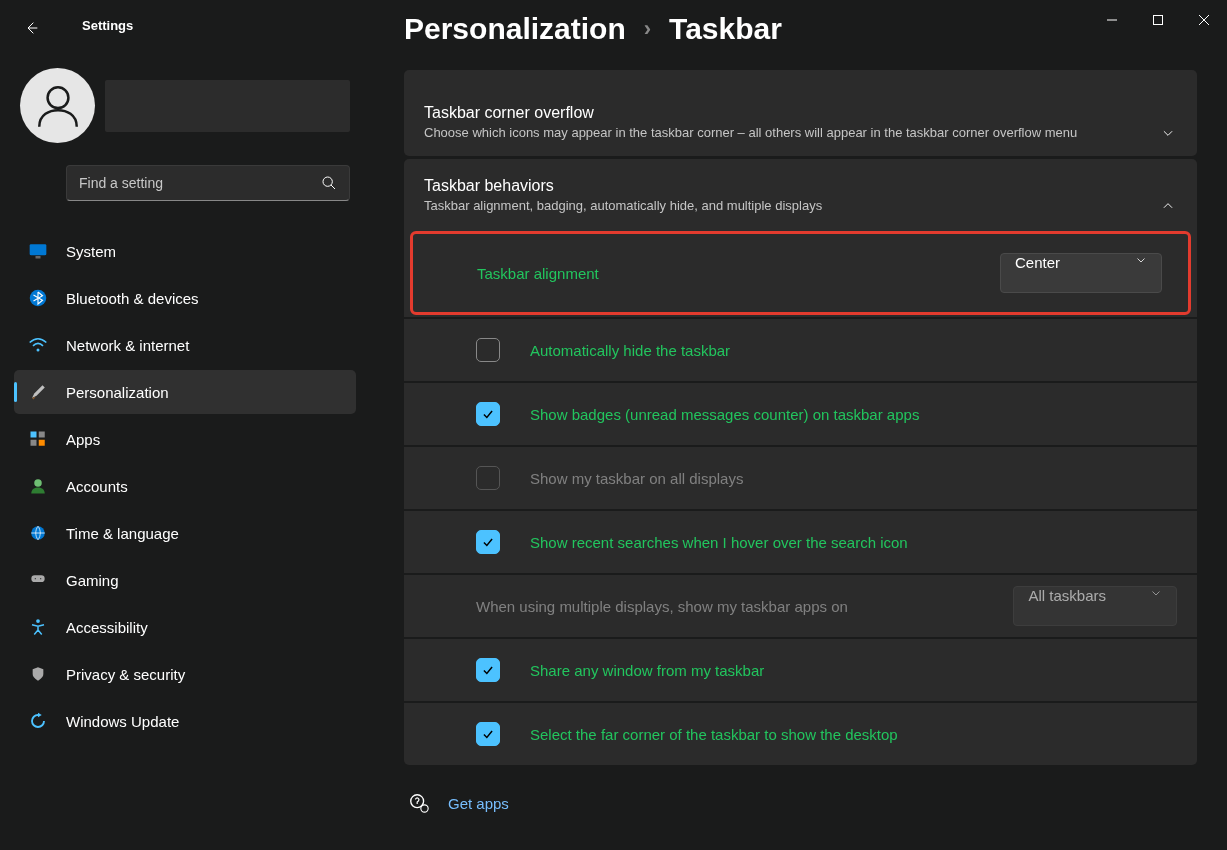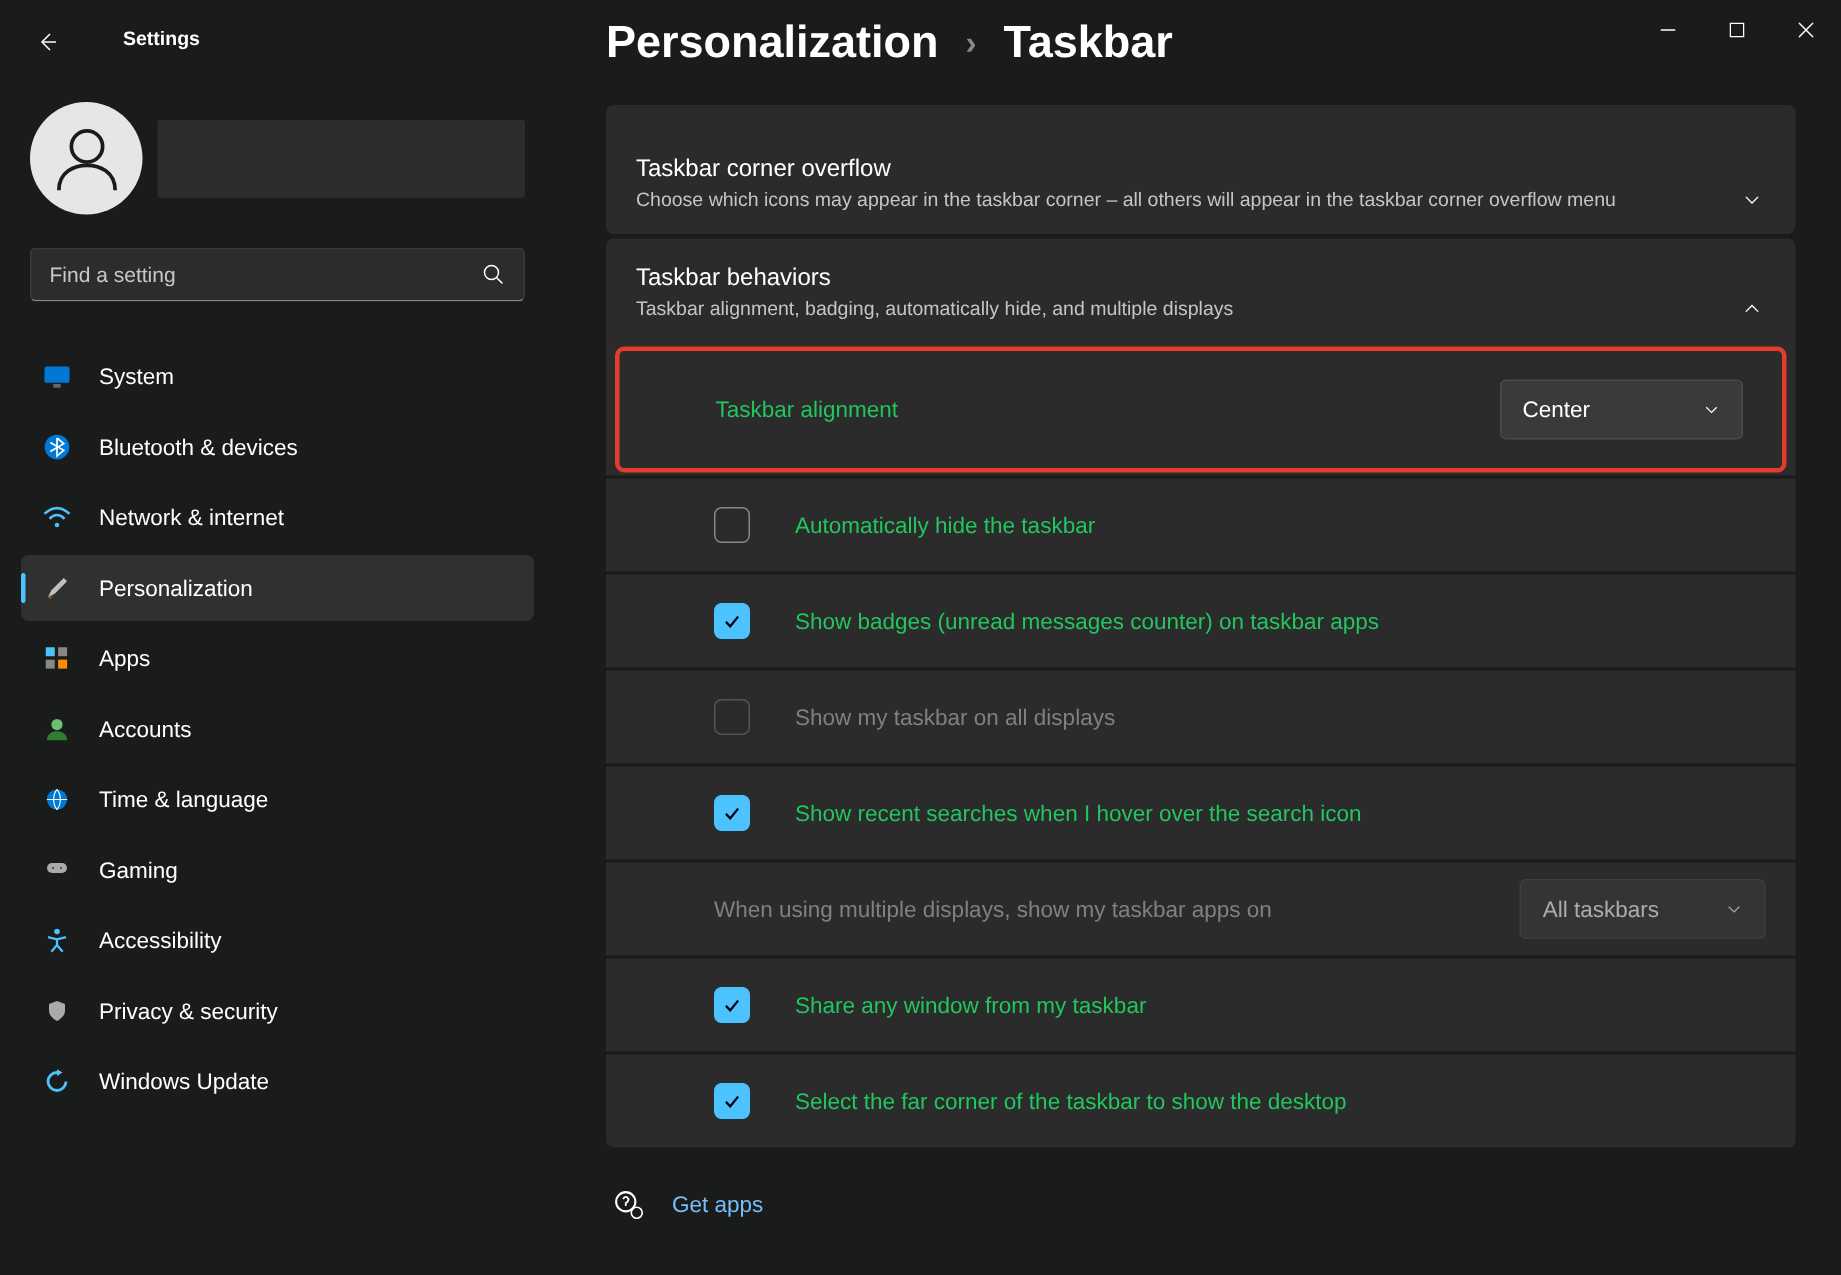--- a/index.html
+++ b/index.html
@@ -66,20 +66,21 @@
   }
   .avatar svg { width: 50px; height: 50px; }
   .user-info {
     flex: 1;
     height: 52px;
     background: #2c2c2c;
     border-radius: 2px;
   }
   .search-wrap {
     padding: 10px 20px 18px 20px;
+    margin-left: 46px;
   }
   .search {
     position: relative;
     background: #2c2c2c;
     border: 1px solid #3a3a3a;
     border-bottom: 1px solid #888;
     border-radius: 4px;
     height: 36px;
     display: flex; align-items: center;
     padding: 0 12px;
@@ -201,21 +202,21 @@
     height: 84px;
   }
   .sub-row.highlight .label { margin-left: 36px; font-size: 15px; }
 
   .dropdown {
     background: #3a3a3a;
     border: 1px solid #4a4a4a;
     border-radius: 4px;
     height: 40px;
     min-width: 162px;
-    display: flex; align-items: center;
+    display: flex; 
     padding: 0 14px;
     gap: 44px;
     margin-left: auto;
     color: #fff;
     font-size: 15px;
   }
   .dropdown .dd-chev { margin-left:auto; display:flex;}
   .dropdown .dd-chev svg { width: 12px; height:12px; stroke:#fff; fill:none; stroke-width:1.6;}
   .dropdown.disabled { opacity: 0.6; }
 

